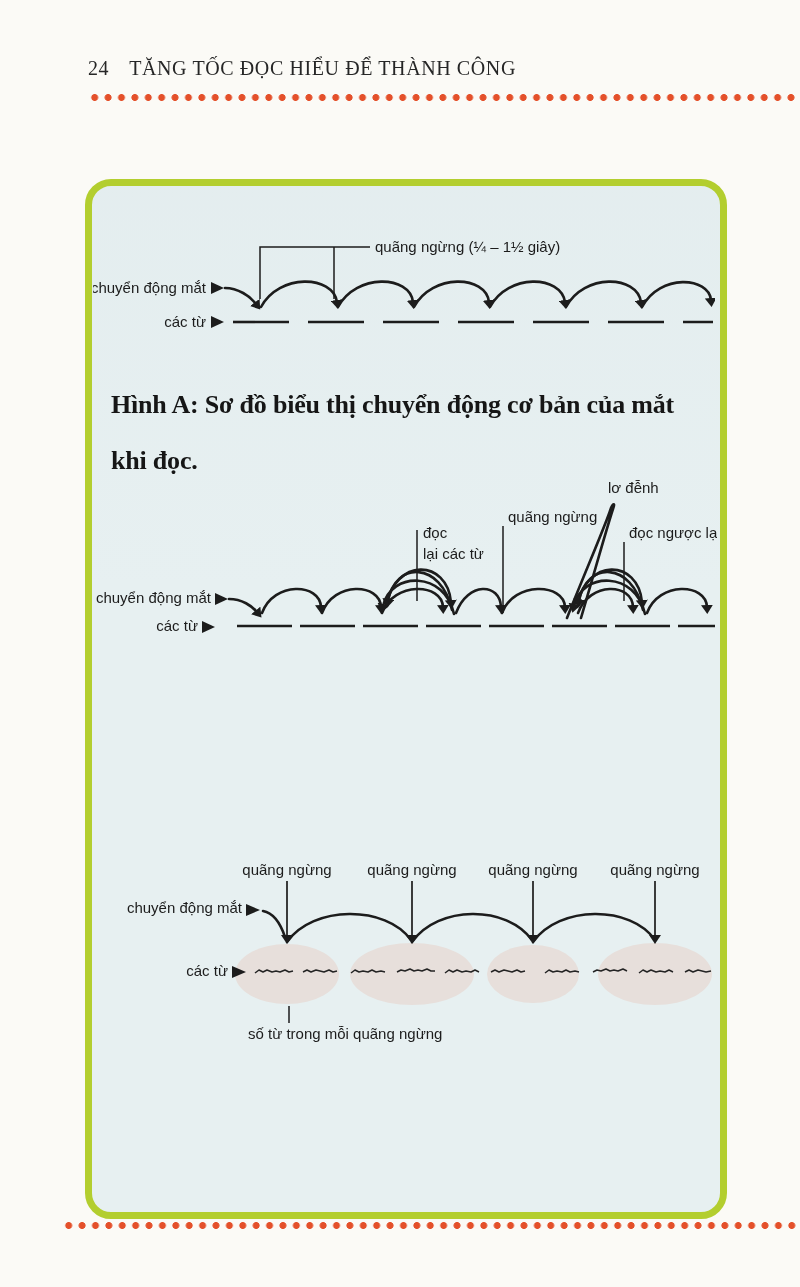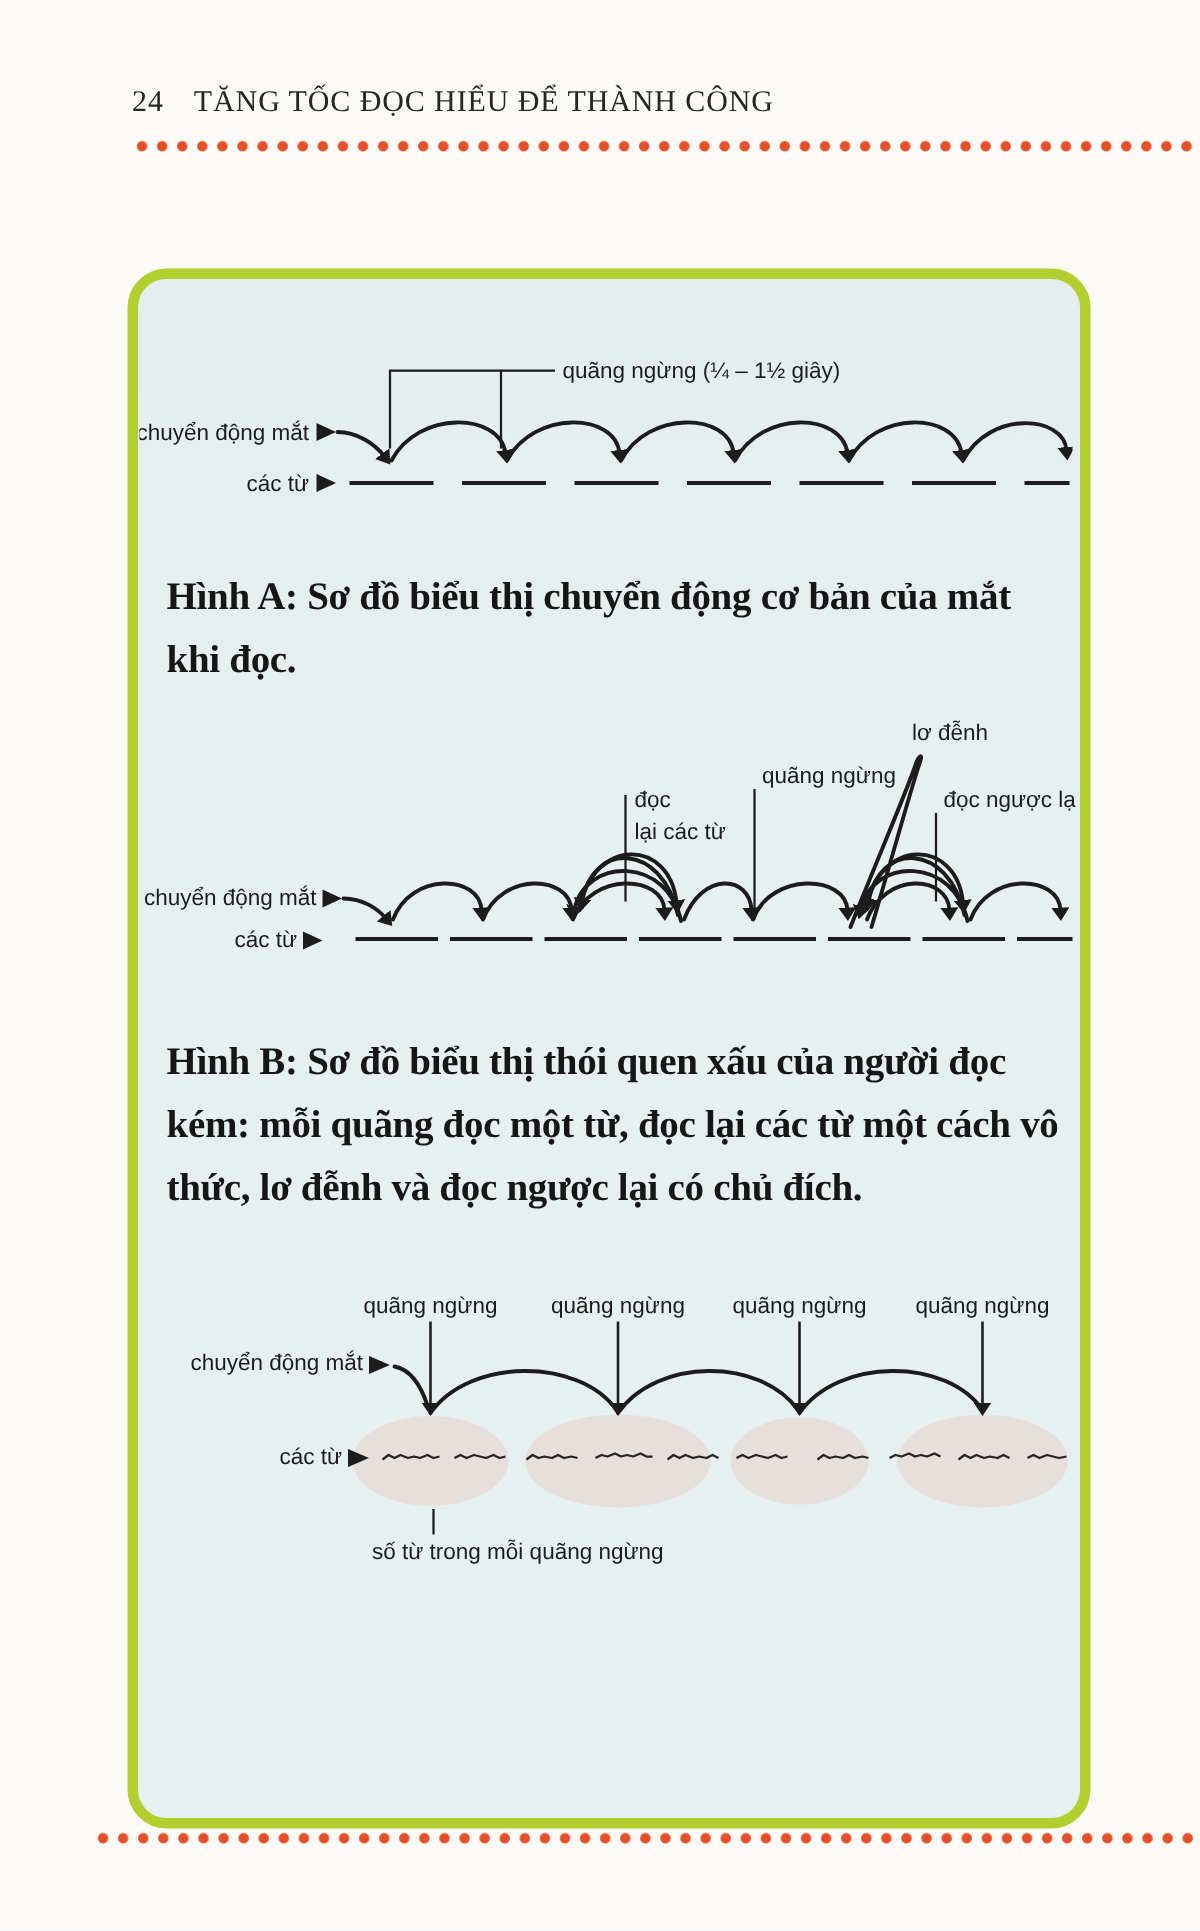--- a/index.html
+++ b/index.html
@@ -28,21 +28,21 @@
     background-image:linear-gradient(180deg,rgba(170,190,200,.05) 0,rgba(255,255,255,0) 40%);
     margin-top:40px;
   }
   .fig{position:absolute}
   .fig-a{left:1px;top:37px}
   .fig-b{left:3px;top:289px}
   .fig-c{left:1px;top:661px}
   .caption{
     position:absolute;width:604px;
     font-family:"Liberation Serif",serif;font-weight:700;font-size:26px;
-    line-height:42px;color:#161616;letter-spacing:-.2px;
+    line-height:56px;color:#161616;letter-spacing:-.2px;
   }
   .cap-a{left:19px;top:165px}
   .cap-b{left:19px;top:475px}
   .cap-c{left:19px;top:873px}
   svg text{font-family:"Liberation Sans",sans-serif;font-size:15px;fill:#1c1c1c}
 </style>
 </head>
 <body>
 
 <div class="hdr">
@@ -110,21 +110,20 @@
       <path d="M357,135 C346,86 300,86 293,126" marker-end="url(#ahB)"></path>
       <path d="M291,132 C300,82 352,84 356,127" marker-end="url(#ahB)"></path>
       <path d="M550,139 C541,96 487,96 479,131" marker-end="url(#ahB)"></path>
       <path d="M548,135 C537,86 491,86 484,126" marker-end="url(#ahB)"></path>
       <path d="M482,132 C491,82 543,84 547,127" marker-end="url(#ahB)"></path>
       <path d="M472,143 C489,100 508,56 515,36 C517,29 521,26 518,34 C512,52 499,99 486,143"></path>
     </g>
     <line x1="142" y1="151" x2="620" y2="151" stroke="#1c1c1c" stroke-width="2.6" stroke-dasharray="55 8"></line>
   </svg>
 
-  <p class="caption cap-b">Hình B: Sơ đồ biểu thị thói quen xấu của người đọc kém: mỗi quãng đọc một từ, đọc lại các từ một cách vô thức, lơ đễnh và đọc ngược lại có chủ đích.</p>
 
   <svg class="fig fig-c" width="622" height="200" viewBox="0 0 622 200">
     <defs>
       <marker id="ahC" markerUnits="userSpaceOnUse" markerWidth="10" markerHeight="12" viewBox="0 0 10 12" refX="2" refY="6" orient="auto">
         <path d="M0,0 L0,12 L9,6 z" fill="#1c1c1c"></path>
       </marker>
     </defs>
     <text x="194" y="28" text-anchor="middle">quãng ngừng</text>
     <text x="319" y="28" text-anchor="middle">quãng ngừng</text>
     <text x="440" y="28" text-anchor="middle">quãng ngừng</text>

